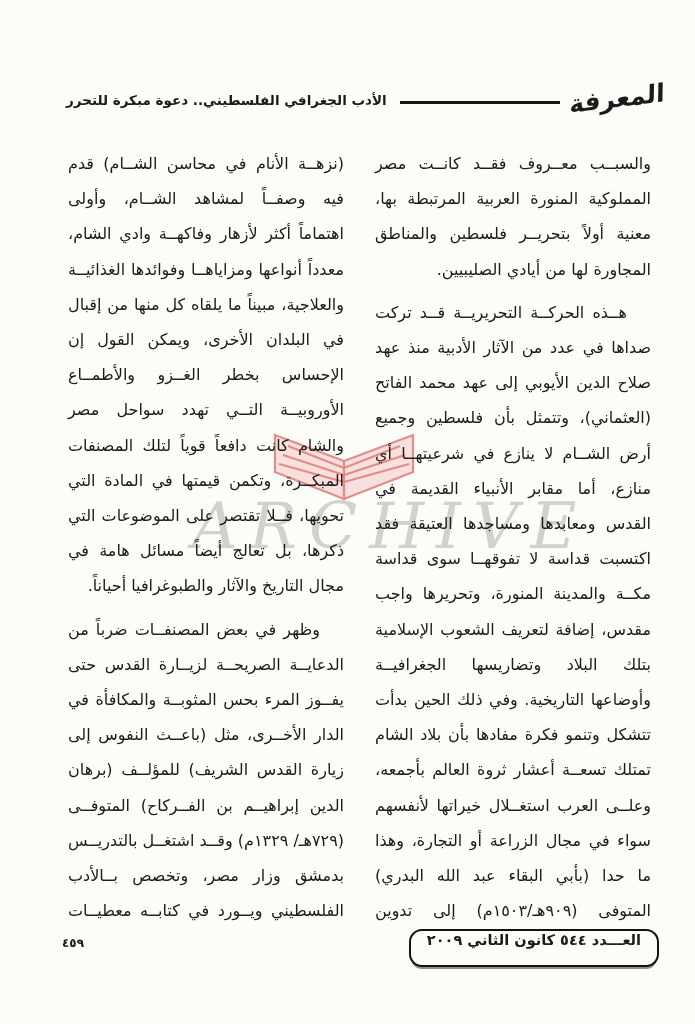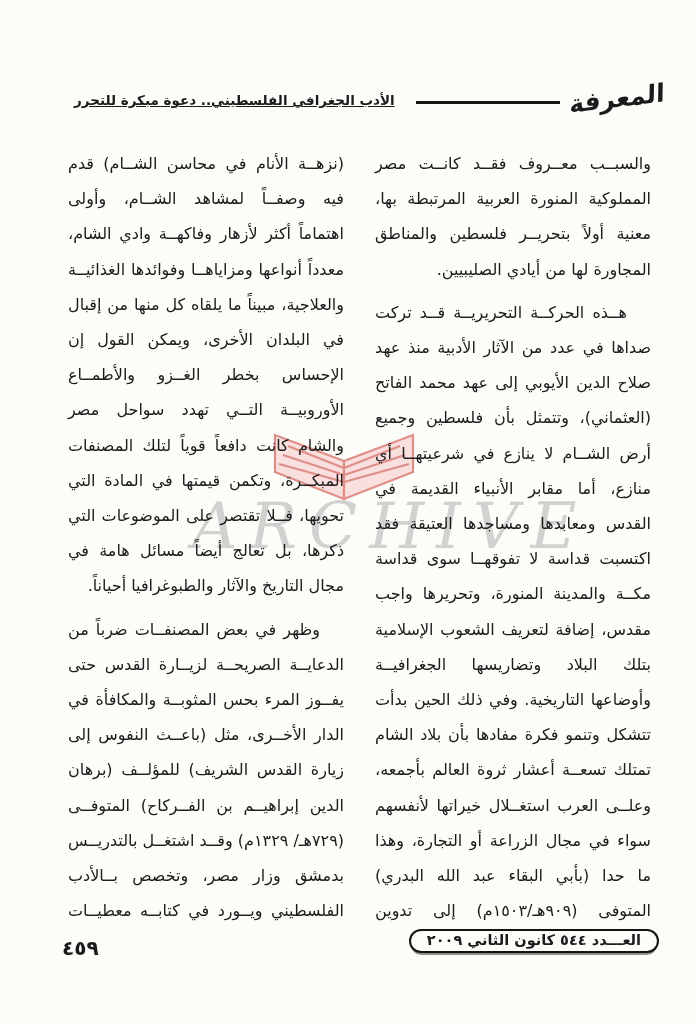--- a/index.html
+++ b/index.html
@@ -40,47 +40,47 @@
     height: 40px; z-index: 1;
     display: flex; align-items: center; gap: 9px;
   }
   .logo {
     font-weight: bold; font-size: 25px; line-height: 1;
     transform: rotate(-7deg) skewX(-8deg);
     white-space: nowrap; margin-top: -4px;
   }
   .header-rule { flex: 1; height: 3px; background: #161616; margin-top: 4px; }
   .article-title {
-    margin: 12px; font-size: 13.5px; font-weight: bold; white-space: nowrap; text-decoration: underline;
+    margin: 4px; font-size: 13.5px; font-weight: bold; white-space: nowrap;
   }
 
   
   .columns {
     position: absolute; top: 138px; right: 36px; left: 60px; bottom: 92px;
     z-index: 1;
     display: flex; gap: 15px; overflow: hidden;
   }
   .col { flex: 1; }
   .col p {
     margin: 8px;
     font-size: 16px;
     line-height: 35.2px;
     text-align: justify;
   }
   .col p + p { text-indent: 24px; }
 
   
   .page-number {
     position: absolute; top: 936px; left: 62px; z-index: 1;
-    font-weight: bold; font-size: 20px; direction: ltr;
+    font-weight: bold; font-size: 12px; direction: ltr;
   }
   .issue-badge {
     position: absolute; top: 929px; right: 36px; z-index: 1;
     border: 2px solid #121212; border-radius: 13px;
-    padding: 1px 16px 3px;
+    padding: 1px 16px 17px;
     font-weight: bold; font-size: 14.5px; white-space: nowrap;
     background: #fcfcf9;
     box-shadow: 0 4px 0 -2px #8f8f8f;
   }
 </style>
 </head>
 <body>
 
 <div class="page">
 

